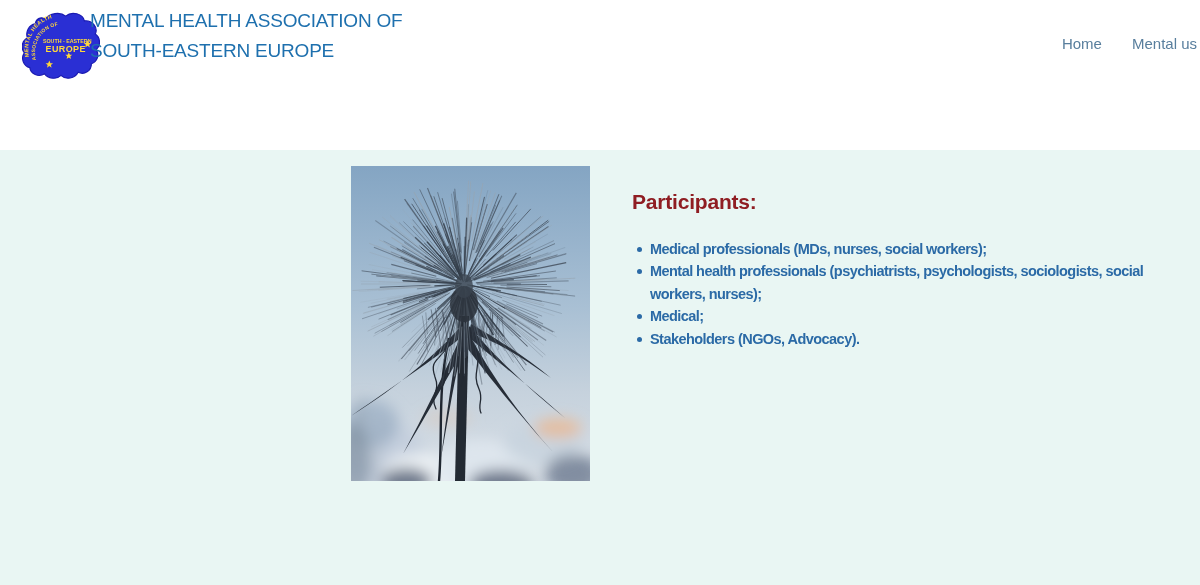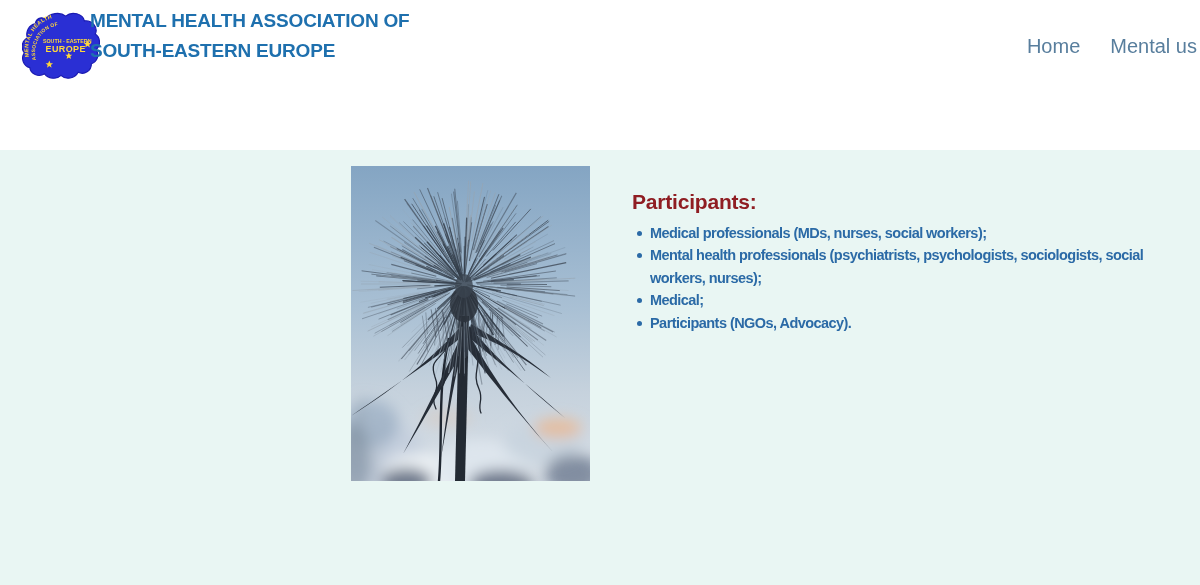--- a/index.html
+++ b/index.html
@@ -5,33 +5,33 @@
   * { margin:0; padding:0; box-sizing:border-box; }
   html,body { width:1200px; height:585px; overflow:hidden; background:#ffffff;
               font-family:"Liberation Sans", sans-serif; }
   .page { position:relative; width:1200px; height:585px; }
 
   
   .header { position:absolute; left:0; top:0; width:1200px; height:150px; background:#ffffff; }
   .brand { position:absolute; left:22px; top:8px; display:flex; align-items:flex-start; }
   .logo { width:78px; height:74px; display:block; }
   .brand-title { position:absolute; left:90px; top:6px; width:420px;
-                 font-weight:bold; font-size:19px; line-height:30px;
+                 font-weight:normal; font-size:19px; line-height:30px;
                  letter-spacing:-0.2px; color:#1e70ae; white-space:nowrap; }
   .nav { position:absolute; top:35px; right:3px; display:flex; gap:30px; }
-  .nav a { font-size:20px; color:#587e9d; text-decoration:none; cursor:pointer; }
+  .nav a { font-size:15px; color:#587e9d; text-decoration:none; cursor:pointer; }
 
   
   .content { position:absolute; left:0; top:150px; width:1200px; height:435px; background:#e9f6f3; }
   .photo { position:absolute; left:351px; top:16px; width:239px; height:315px; overflow:hidden; }
   .photo svg { display:block; width:239px; height:315px; }
 
   .text-col { position:absolute; left:632px; top:40px; width:545px; }
   .participants-heading { font-size:21px; font-weight:bold; color:#8f1d22;
-                          letter-spacing:-0.2px; margin-bottom:8px; }
+                          letter-spacing:-0.2px; margin-bottom:24px; }
   .participants-list { list-style:none; width:540px; }
   .participants-list li { position:relative; padding-left:18px;
                           font-size:14.5px; font-weight:bold; color:#2b6aa6;
                           line-height:22.4px; letter-spacing:-0.55px; }
   .participants-list li::before { content:""; position:absolute; left:5px; top:9px;
                                   width:5px; height:5px; border-radius:50%; background:#2b6aa6; }
 </style>
 </head>
 <body>
 
@@ -554,17 +554,17 @@
           </g>
       </svg>
     </figure>
 
     <div class="text-col">
       <h2 class="participants-heading">Participants:</h2>
       <ul class="participants-list">
         <li><span>Medical professionals (MDs, nurses, social workers);</span></li>
         <li><span>Mental health professionals (psychiatrists, psychologists, sociologists, social workers, nurses);</span></li>
         <li><span>Medical;</span></li>
-        <li><span>Participants (NGOs, Advocacy).</span></li>
+        <li><span>Stakeholders (NGOs, Advocacy).</span></li>
       </ul>
     </div>
   </section>
 </div>
 
 </body></html>

